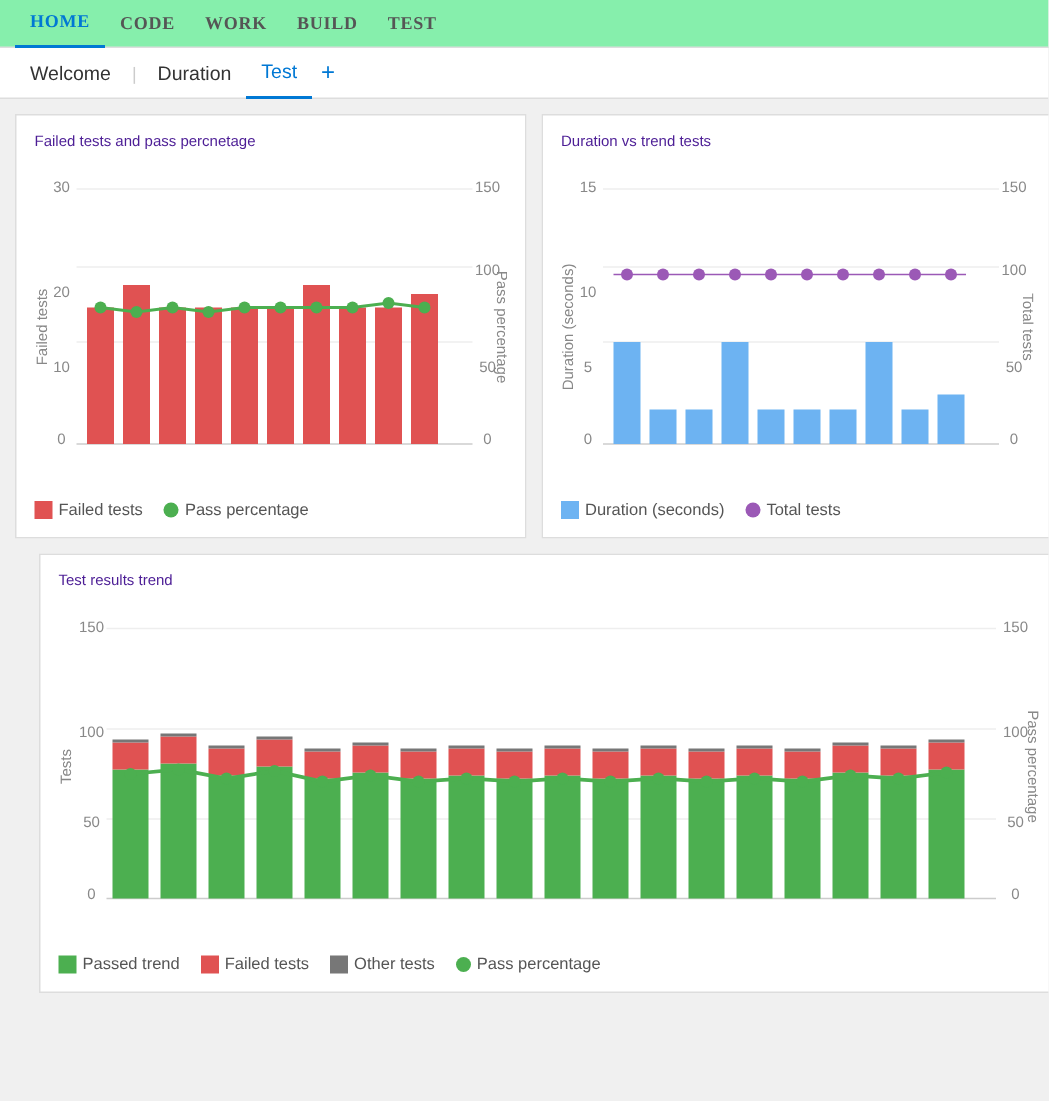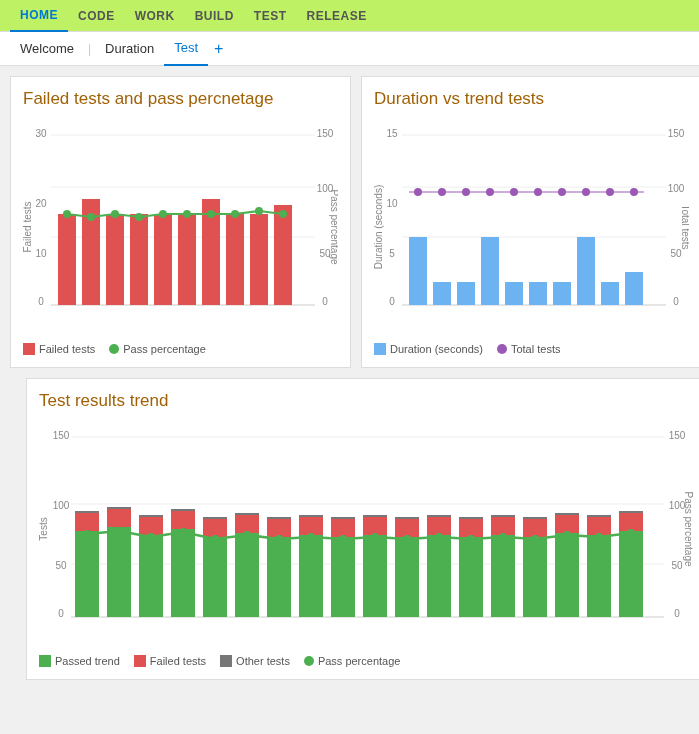--- a/index.html
+++ b/index.html
@@ -1,25 +1,26 @@
 <!DOCTYPE html>
 <html><head>
   <meta charset="utf-8">
   <style>
     * { box-sizing: border-box; margin: 0; padding: 0; }
     body { font-family: 'Segoe UI', Arial, sans-serif; font-size: 12px; background: #f0f0f0; color: #333; width: 699px; }
 
     
     .top-nav {
-      background: #bef264;
+      background: #86efac;
       border-bottom: 1px solid #ddd;
       padding: 0 10px;
       display: flex;
       align-items: center;
       height: 32px;
+      font-family: Liberation Serif, serif;
     }
     .top-nav-item {
       padding: 0 10px;
       height: 32px;
       display: flex;
       align-items: center;
       font-size: 12px;
       font-weight: 600;
       color: #555;
       cursor: pointer;
@@ -78,22 +79,22 @@
       flex: 1;
     }
 
     .chart-card.full-width {
       flex: none;
       width: 100%;
       margin-left: 16px;
     }
 
     .chart-title {
-      font-size: 17px;
-      color: #a16207;
+      font-size: 10px;
+      color: #4c1d95;
       margin-bottom: 8px;
       font-weight: 400;
     }
 
     .chart-area {
       position: relative;
     }
 
     
     svg { display: block; }
@@ -130,21 +131,20 @@
   </style>
 </head>
 <body>
 
 <div class="top-nav">
   <div class="top-nav-item active">HOME</div>
   <div class="top-nav-item">CODE</div>
   <div class="top-nav-item">WORK</div>
   <div class="top-nav-item">BUILD</div>
   <div class="top-nav-item">TEST</div>
-  <div class="top-nav-item">RELEASE</div>
 </div>
 
 <div class="sub-nav">
   <div class="sub-nav-item">Welcome</div>
   <span class="sub-nav-sep">|</span>
   <div class="sub-nav-item">Duration</div>
   <div class="sub-nav-item active">Test</div>
   <div class="sub-nav-add">+</div>
 </div>
 

